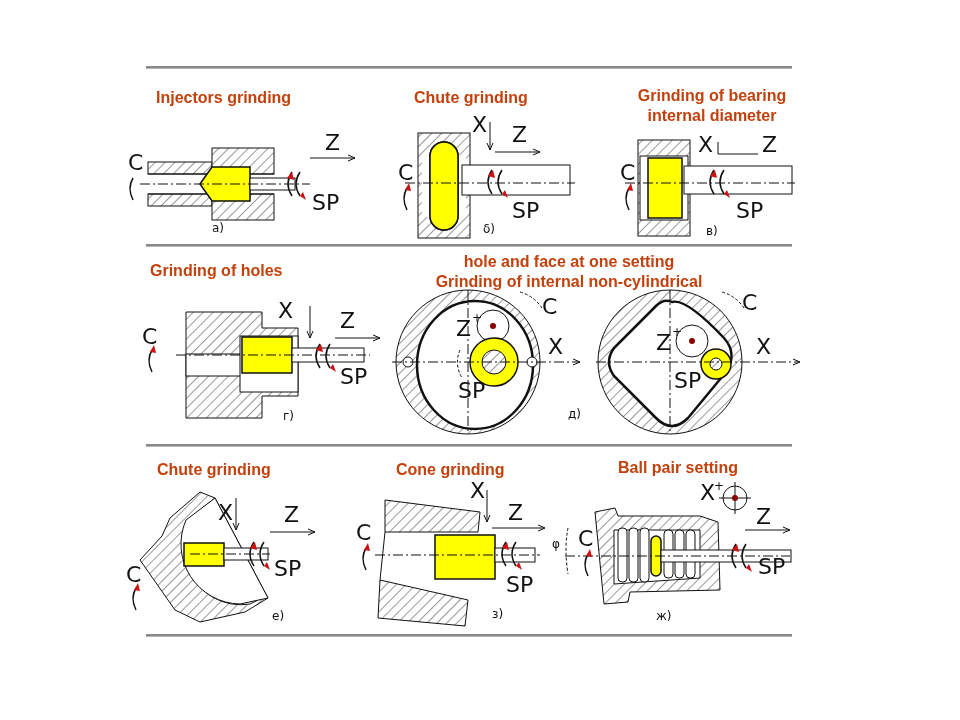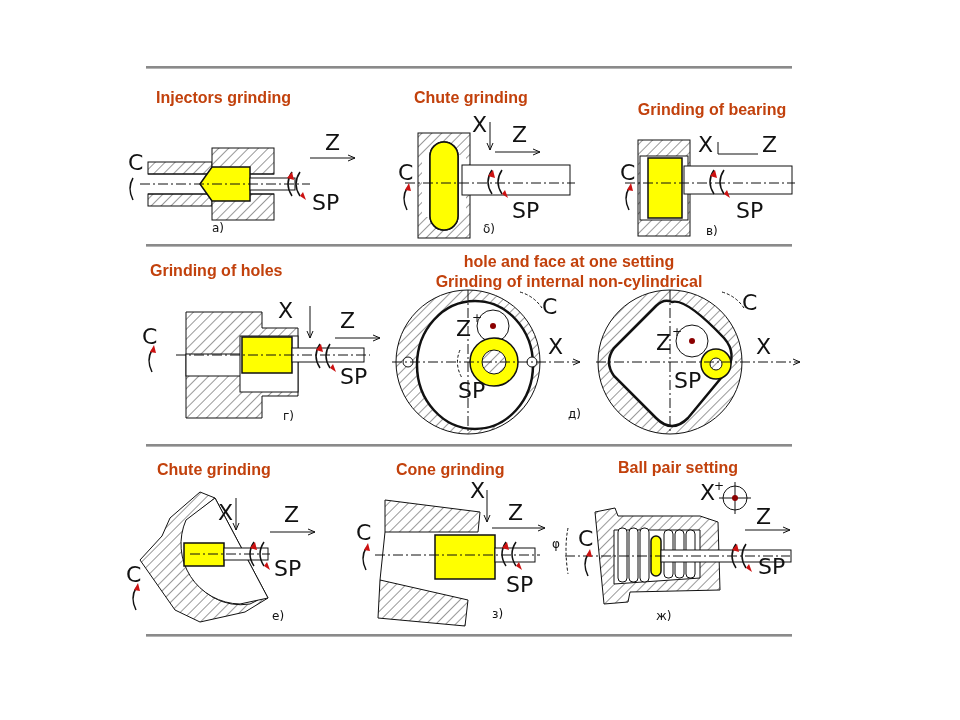--- a/index.html
+++ b/index.html
@@ -13,22 +13,23 @@
 </head>
 <body>
 
 <div class="sep" style="top:66px"></div>
 <div class="sep" style="top:244px"></div>
 <div class="sep" style="top:444px"></div>
 <div class="sep" style="top:634px"></div>
 
 <div class="title" style="left:156px;top:88px">Injectors grinding</div>
 <div class="title" style="left:414px;top:88px">Chute grinding</div>
-<div class="title" style="left:612px;top:100px;width:200px">
+<div class="title" style="left:612px;top:86px;width:200px">
   <div>Grinding of bearing</div>
+  <div>internal diameter</div>
 </div>
 <div class="title" style="left:150px;top:261px">Grinding of holes</div>
 <div class="title" style="left:404px;top:252px;width:330px">
   <div>hole and face at one setting</div>
   <div>Grinding of internal non-cylindrical</div>
 </div>
 <div class="title" style="left:157px;top:460px">Chute grinding</div>
 <div class="title" style="left:396px;top:460px">Cone grinding</div>
 <div class="title" style="left:618px;top:458px">Ball pair setting</div>
 

